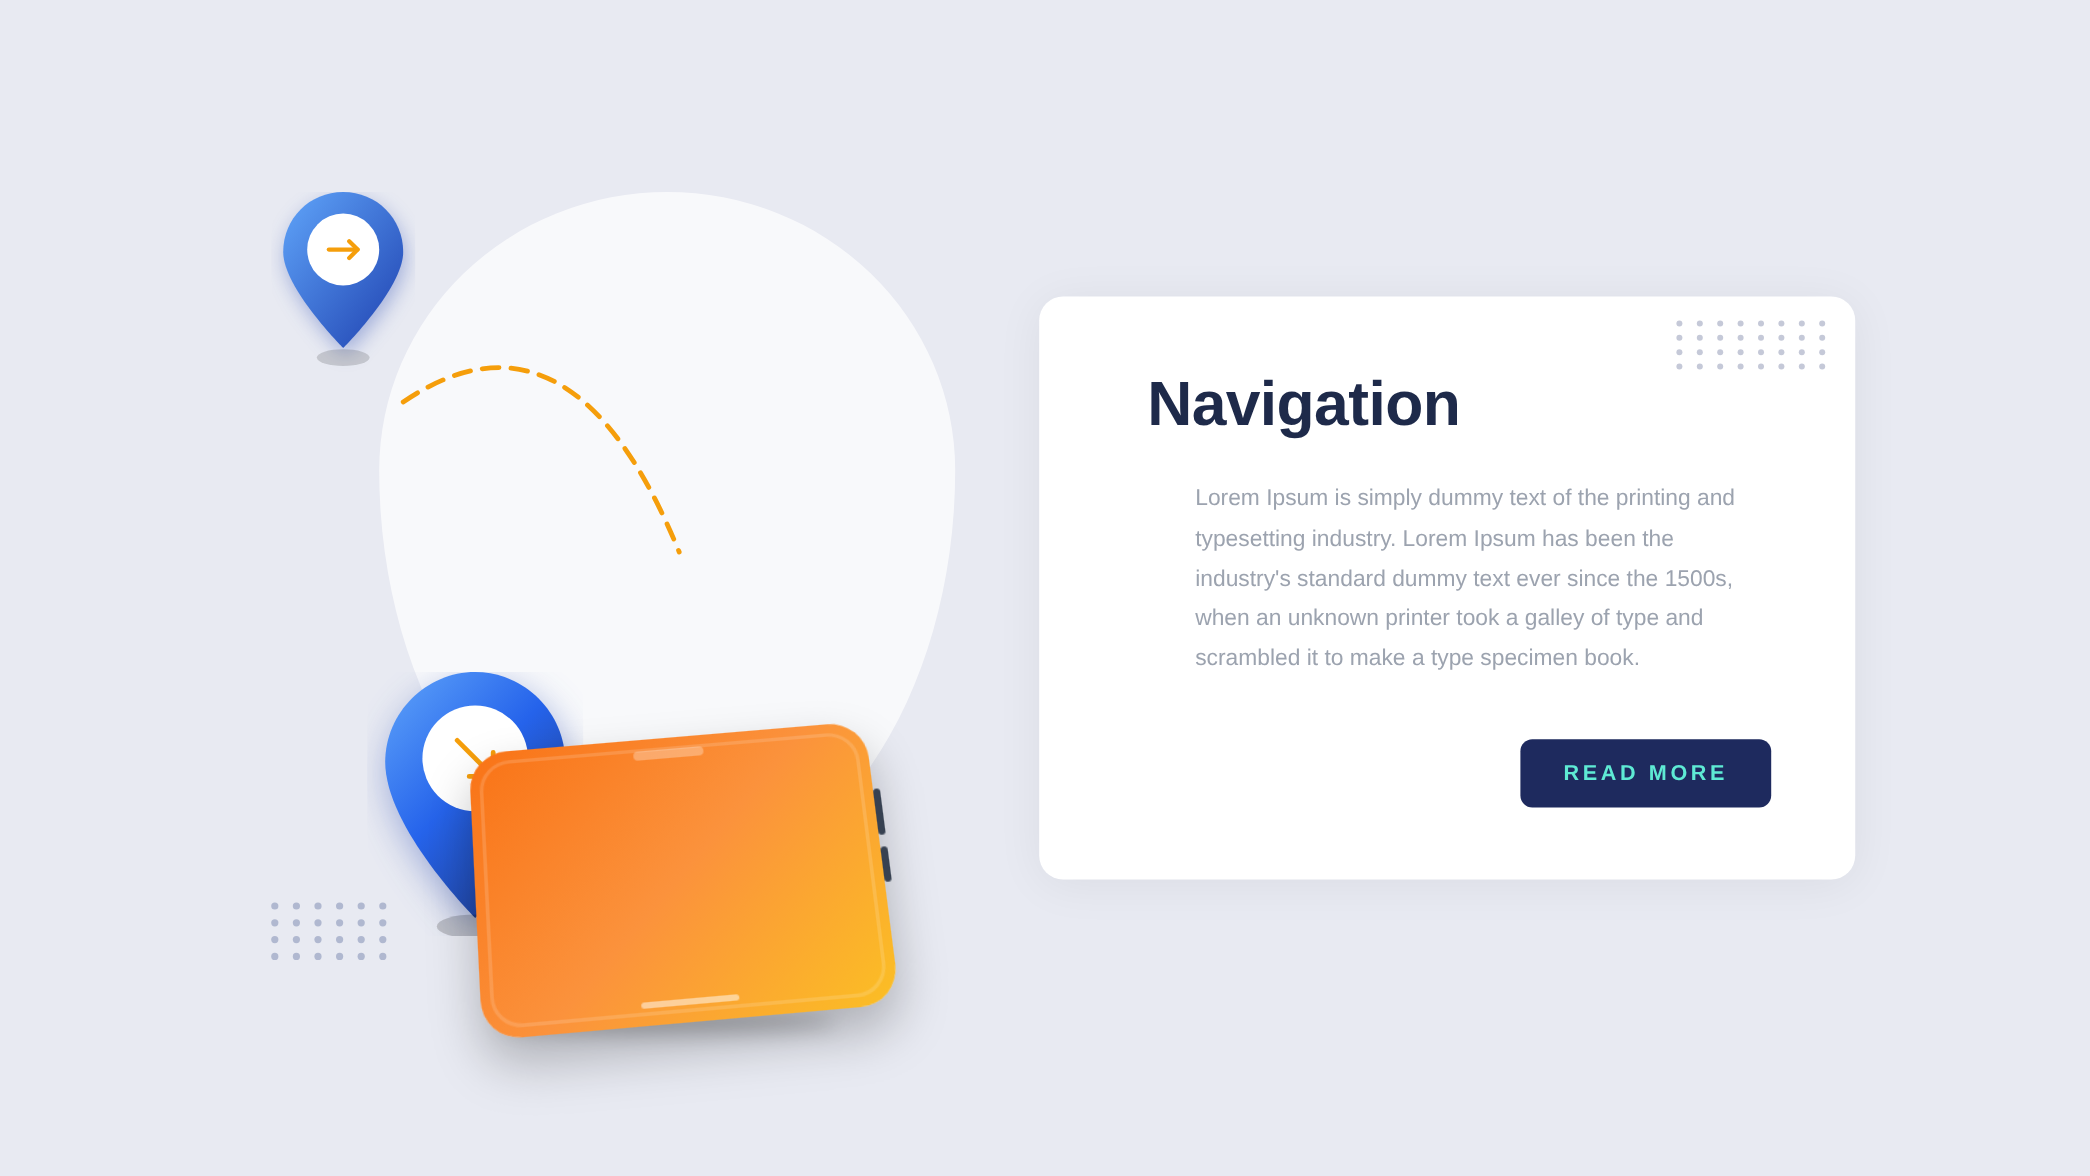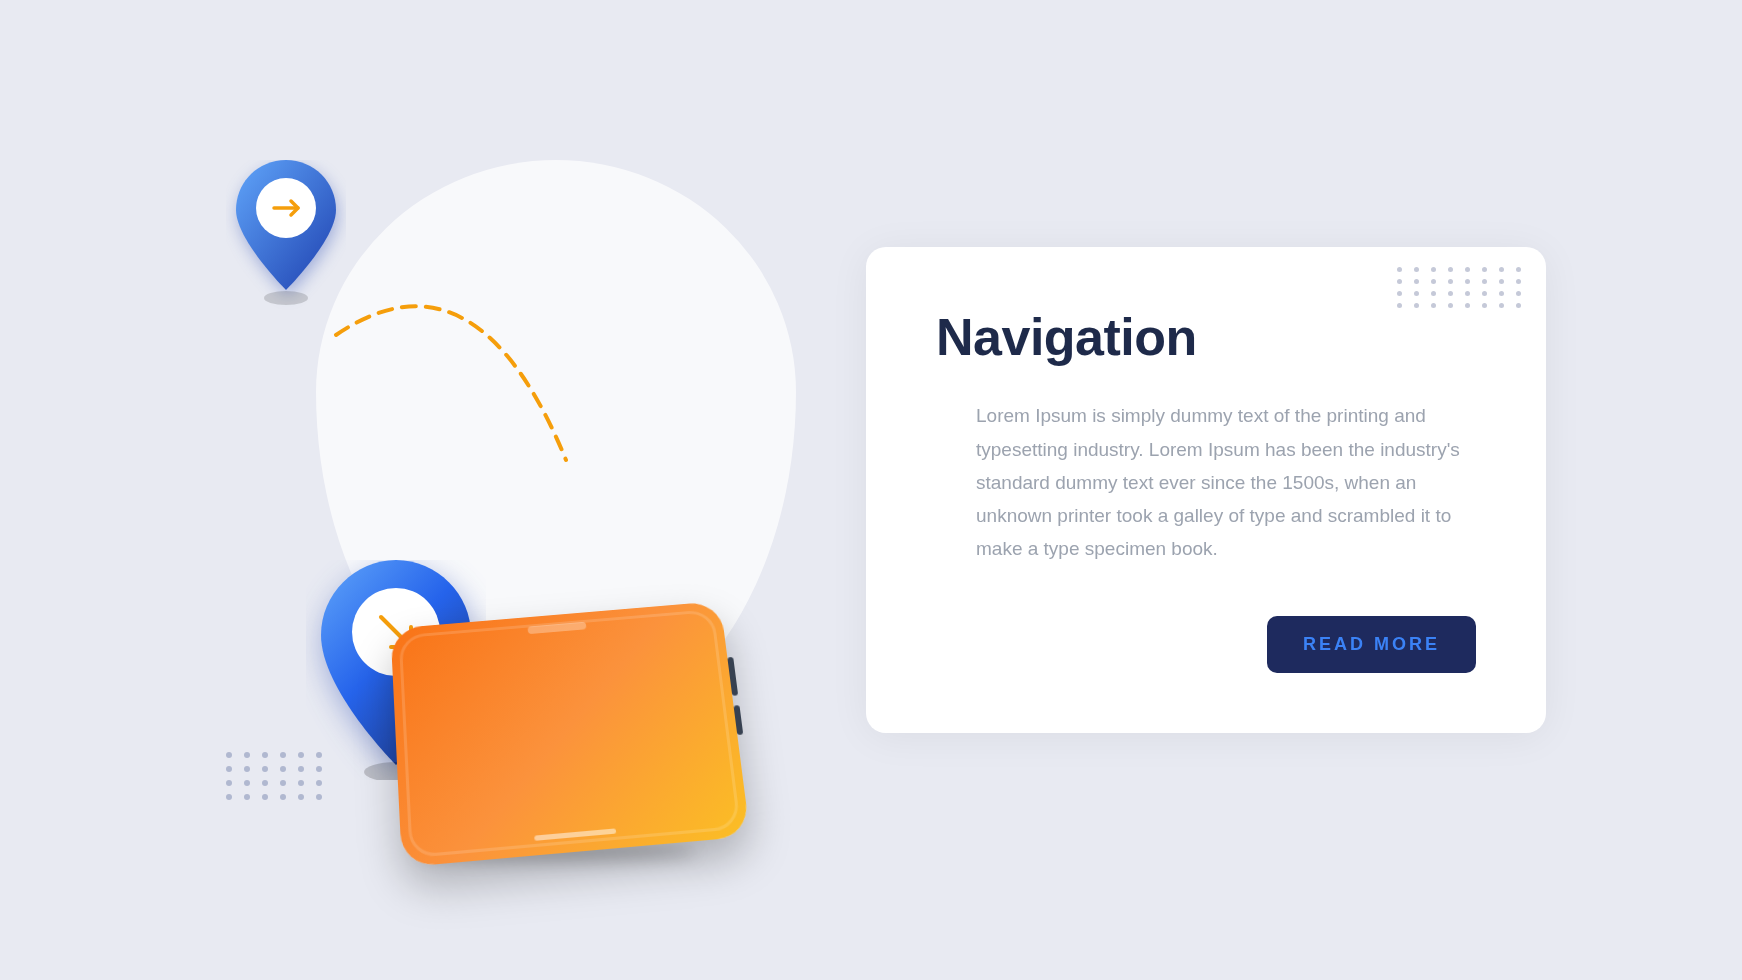--- a/index.html
+++ b/index.html
@@ -164,21 +164,21 @@
       top: 80px;
       left: 0;
     }
 
     
     .content-card {
       background: white;
       border-radius: 20px;
       width: 680px;
       min-height: 480px;
-      padding: 60px 70px 60px 70px;
+      padding: 60px 70px 60px 90px;
       position: relative;
       box-shadow: 0 4px 40px rgba(0,0,0,0.06);
       margin-left: -30px;
     }
 
     
     .dot-grid-tr {
       position: absolute;
       top: 20px;
       right: 20px;
@@ -205,21 +205,21 @@
     .card-text {
       font-size: 19px;
       color: #9ca3af;
       line-height: 1.75;
       margin-bottom: 50px;
       margin-left: 40px;
     }
 
     .read-more-btn {
       background: #1e2a5e;
-      color: #3b82f6;
+      color: #5eead4;
       border: none;
       padding: 18px 36px;
       font-size: 18px;
       font-weight: 600;
       letter-spacing: 3px;
       border-radius: 10px;
       cursor: pointer;
       float: right;
       text-transform: uppercase;
     }

